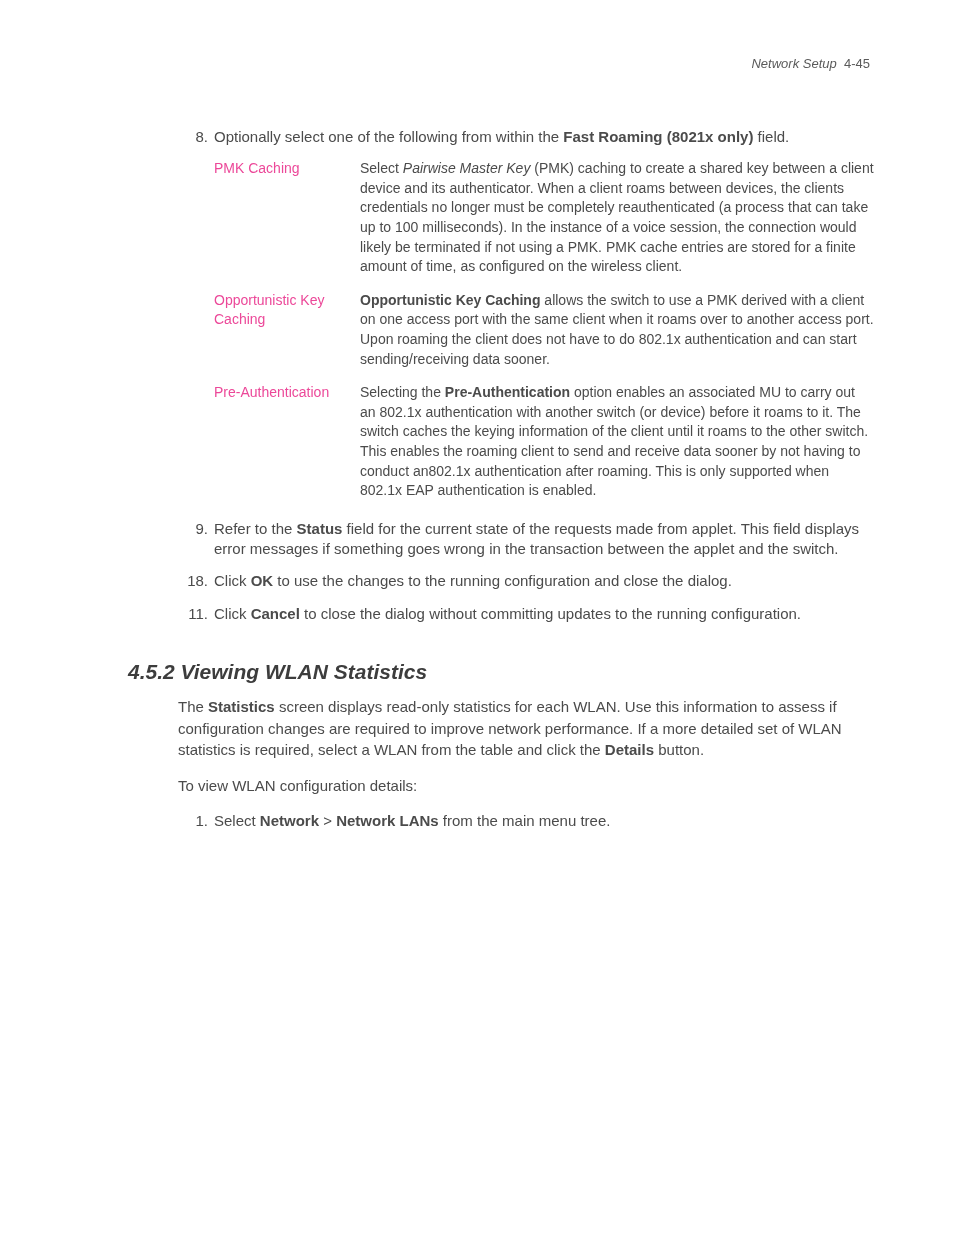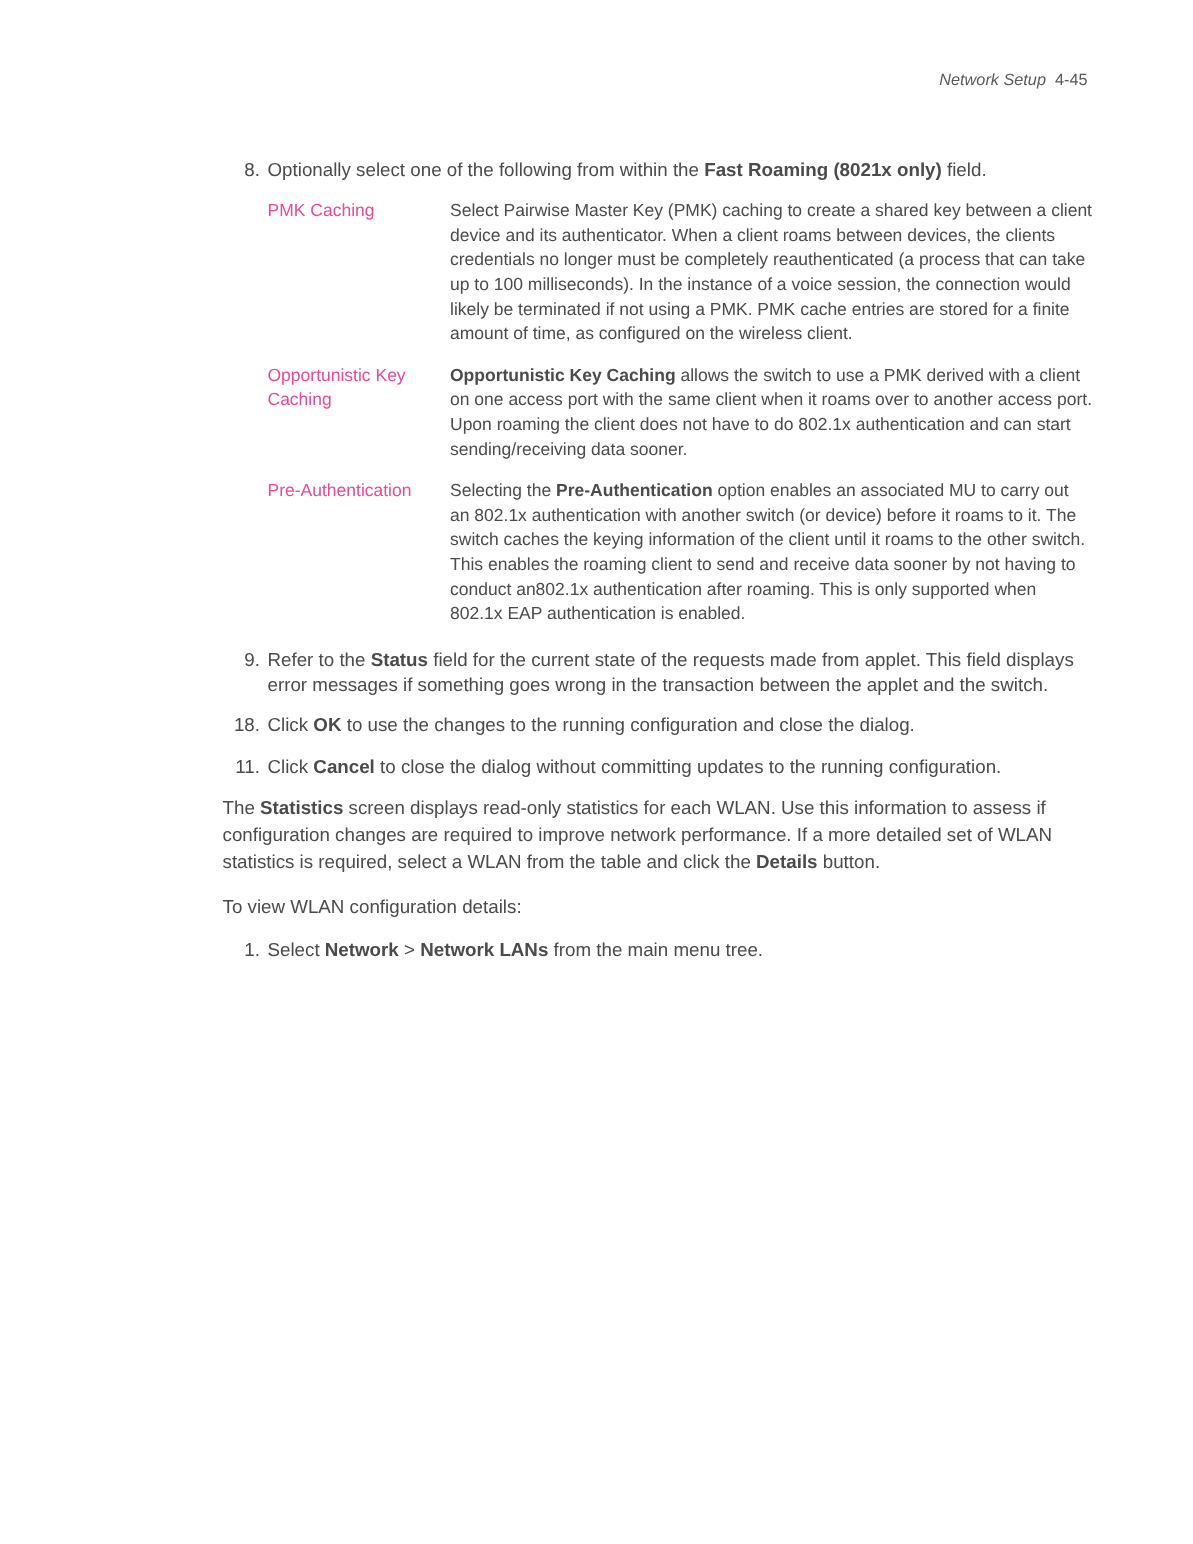--- a/index.html
+++ b/index.html
@@ -34,21 +34,21 @@
     .term-table { margin: 6px 0 18px 86px; }
     .term-row { display: flex; gap: 18px; margin-bottom: 14px; }
     .term {
       width: 128px;
       flex-shrink: 0;
       font-size: 14px;
       color: #ec4899;
       line-height: 1.35;
     }
     .def { flex: 1; font-size: 14px; line-height: 1.4; color: #4b4b4b; }
-    .def .inline-italic { }
+    .def .inline-italic { font-style: italic; }
     .def .inline-bold { font-weight: bold; }
     .section-heading {
       font-family: Arial, Helvetica, sans-serif;
       font-style: italic;
       font-weight: bold;
       font-size: 21px;
       color: #3d3d3d;
       margin: 36px 0 12px 0;
     }
     .body-para { font-size: 15px; line-height: 1.45; margin: 0 0 14px 50px; }
@@ -104,20 +104,21 @@
     </div>
   </div>
 
   <div class="step">
     <div class="step-no">11.</div>
     <div class="step-body">
       <span>Click </span><span class="bold-link">Cancel</span><span> to close the dialog without committing updates to the running configuration.</span>
     </div>
   </div>
 
+  <div class="section-heading">4.5.2  Viewing WLAN Statistics</div>
 
   <div class="body-para">
     <span>The </span><span class="bold-link">Statistics</span><span> screen displays read-only statistics for each WLAN. Use this information to assess if configuration changes are required to improve network performance. If a more detailed set of WLAN statistics is required, select a WLAN from the table and click the </span><span class="bold-link">Details</span><span> button.</span>
   </div>
 
   <div class="body-para">To view WLAN configuration details:</div>
 
   <div class="step">
     <div class="step-no">1.</div>
     <div class="step-body">

